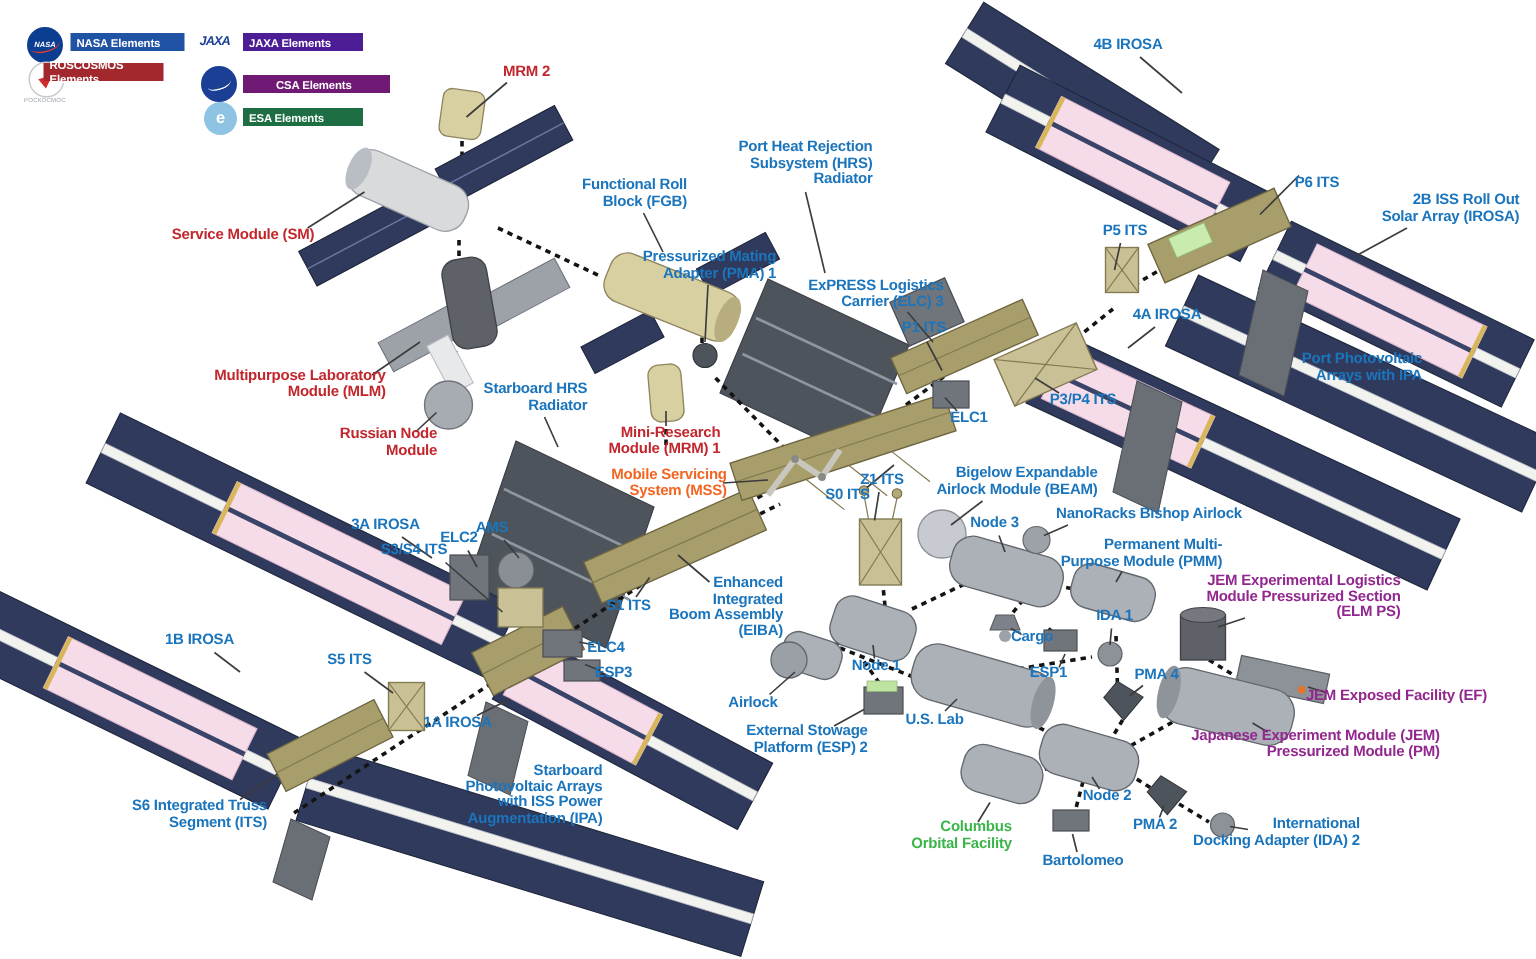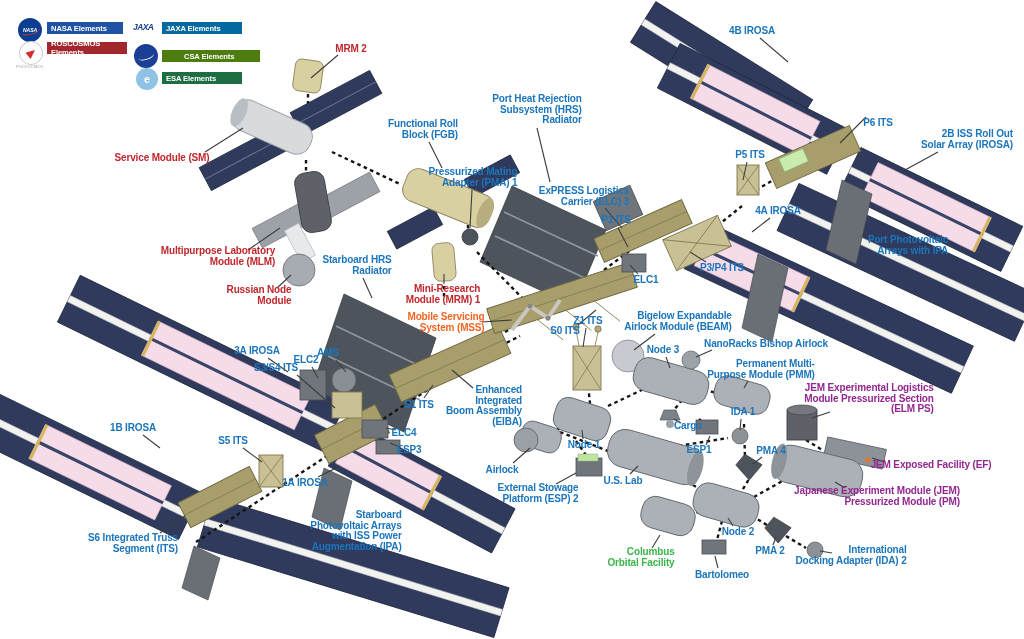--- a/index.html
+++ b/index.html
@@ -408,21 +408,21 @@
 Subsystem (HRS)
 Radiator</div>
       <div class="lbl" style="left: 750px; top: 155px; color: rgb(27, 117, 188);">P5 ITS</div>
       <div class="lbl" style="left: 162px; top: 158px; color: rgb(193, 39, 45);">Service Module (SM)</div>
       <div class="lbl" style="left: 473px; top: 178px; color: rgb(27, 117, 188);">Pressurized Mating
 Adapter (PMA) 1</div>
       <div class="lbl" style="left: 584px; top: 197px; color: rgb(27, 117, 188);">ExPRESS Logistics
 Carrier (ELC) 3</div>
       <div class="lbl" style="left: 616px; top: 220px; color: rgb(27, 117, 188);">P1 ITS</div>
       <div class="lbl" style="left: 778px; top: 211px; color: rgb(27, 117, 188);">4A IROSA</div>
-      <div class="lbl" style="left: 200px; top: 257px; color: rgb(193, 39, 45); margin-left: 18px;">Multipurpose Laboratory
+      <div class="lbl" style="left: 200px; top: 257px; color: rgb(193, 39, 45);">Multipurpose Laboratory
 Module (MLM)</div>
       <div class="lbl" style="left: 259px; top: 296px; color: rgb(193, 39, 45);">Russian Node
 Module</div>
       <div class="lbl" style="left: 722px; top: 268px; color: rgb(27, 117, 188);">P3/P4 ITS</div>
       <div class="lbl" style="left: 908px; top: 246px; color: rgb(27, 117, 188);">Port Photovoltaic
 Arrays with IPA</div>
       <div class="lbl" style="left: 357px; top: 266px; color: rgb(27, 117, 188);">Starboard HRS
 Radiator</div>
       <div class="lbl" style="left: 443px; top: 295px; color: rgb(193, 39, 45);">Mini-Research
 Module (MRM) 1</div>
@@ -486,32 +486,32 @@
         <i></i>
         <span>NASA</span>
       </span>
   <div class="legend-row" style="left:47px;top:22px">
         <span class="legend-bar" style="width: 72px; background: rgb(32, 83, 164);">NASA Elements</span>
       </div>
   <span class="logo ros-logo" style="left:19px;top:41px">
         <i></i>
       </span>
   <span class="ros-cap" style="left:16px;top:64px">РОСКОСМОС</span>
-  <div class="legend-row" style="left:47px;top:42px">
+  <div class="legend-row" style="left:29px;top:42px">
         <span class="legend-bar" style="width: 76px; background: rgb(163, 40, 46);">ROSCOSMOS Elements</span>
       </div>
   <span class="logo jaxa-logo" style="left:133px;top:22px">JAXA</span>
   <div class="legend-row" style="left:162px;top:22px">
-        <span class="legend-bar" style="width: 76px; background: #0369a1;">JAXA Elements</span>
+        <span class="legend-bar" style="width: 76px; background: #4c1d95;">JAXA Elements</span>
       </div>
   <span class="logo csa-logo" style="left:134px;top:44px">
         <i></i>
       </span>
   <div class="legend-row" style="left:162px;top:50px">
-        <span class="legend-bar" style="width: 76px; background: #4d7c0f; padding-left: 22px;">CSA Elements</span>
+        <span class="legend-bar" style="width: 76px; background: #701a75; padding-left: 22px;">CSA Elements</span>
       </div>
   <span class="logo esa-logo" style="left:136px;top:68px">e</span>
   <div class="legend-row" style="left:162px;top:72px">
         <span class="legend-bar" style="width: 76px; background: rgb(30, 110, 68);">ESA Elements</span>
       </div>
 </div>
 
 </div>
 
 </body></html>

